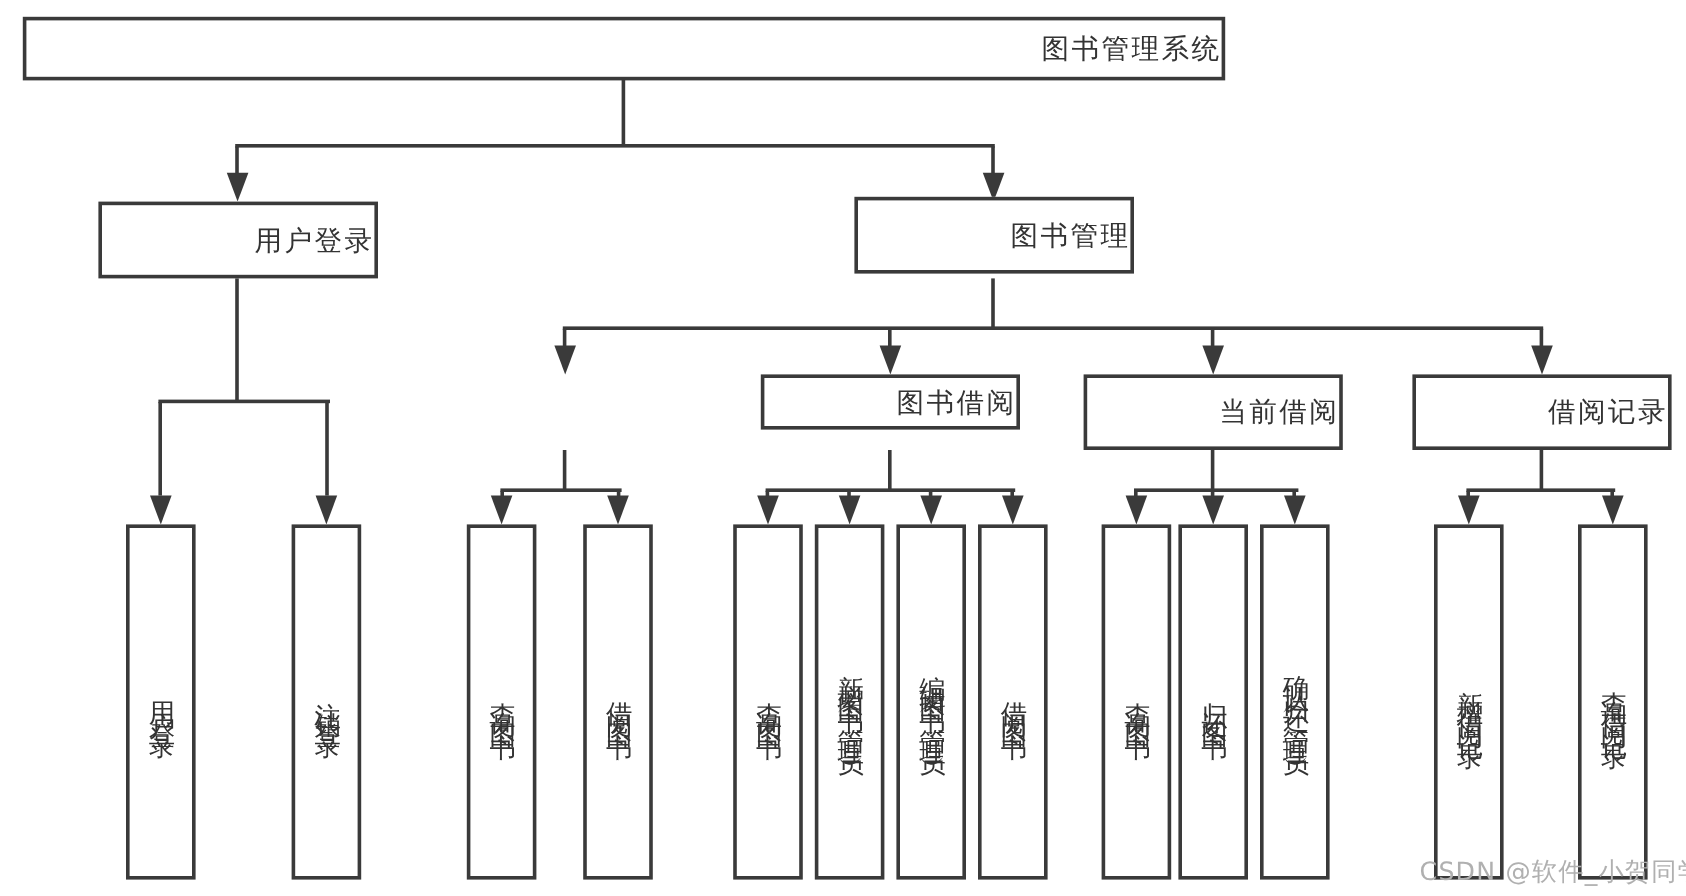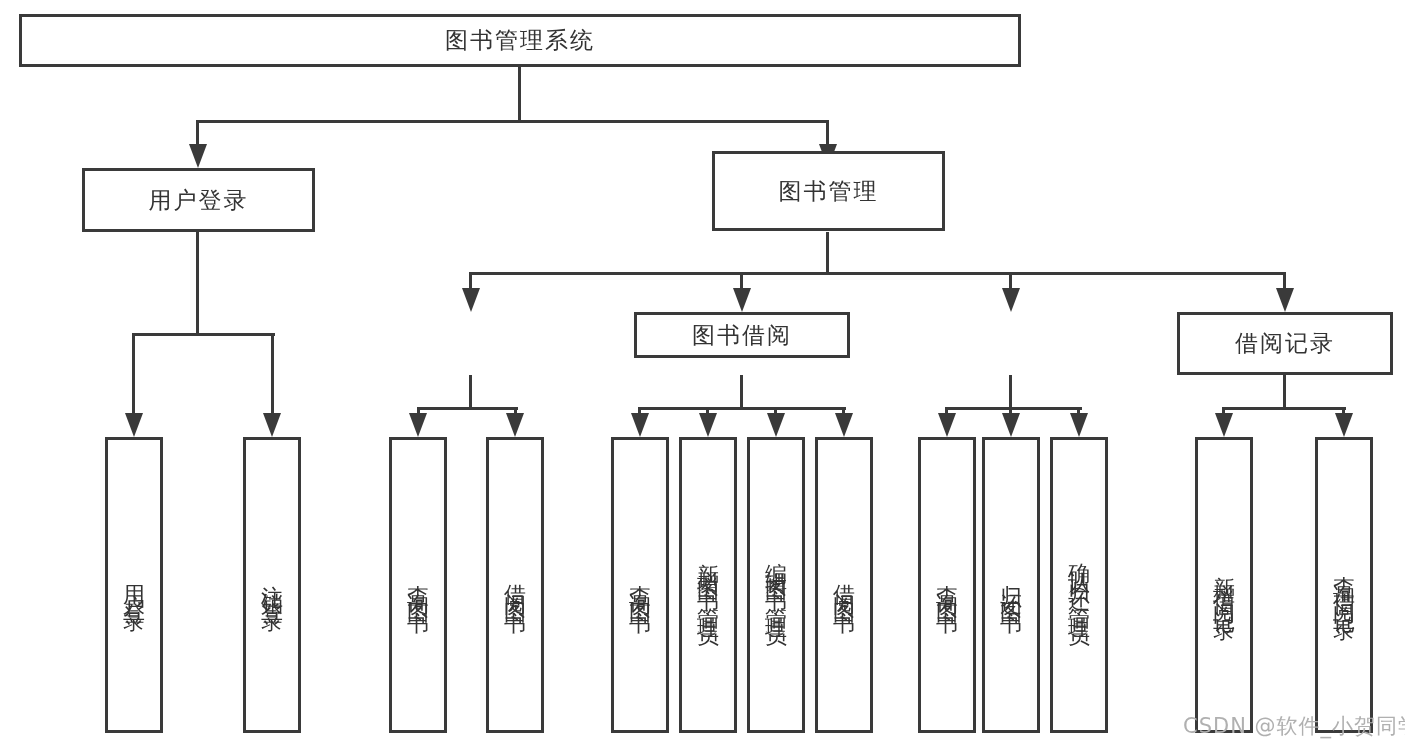--- a/index.html
+++ b/index.html
@@ -16,21 +16,21 @@
     font-family:"DejaVu Sans","Liberation Sans",sans-serif;
     color:var(--text);
     overflow:hidden;
   }
   
   .node{
     position:absolute;
     box-sizing:border-box;
     border:3px solid var(--line);
     background:#fff;
-    display:flex;align-items:center;justify-content:center;
+    display:flex;align-items:center;justify-content:flex-end;
     font-size:23px;
     letter-spacing:2px;
     white-space:nowrap;
   }
   .leaf{
     position:absolute;
     box-sizing:border-box;
     border:3px solid var(--line);
     background:#fff;
     top:437px;height:296px;width:58px;
@@ -74,21 +74,21 @@
   <div class="vl" style="left:518px;top:66px;height:56px"></div>
   <div class="hl" style="left:196px;top:120px;width:633px"></div>
   <div class="vl" style="left:196px;top:122px;height:23px"></div>
   <div class="ar" style="left:189px;top:144px"></div>
   <div class="vl" style="left:826px;top:122px;height:23px"></div>
   <div class="ar" style="left:819px;top:144px"></div>
 
   <div class="node" style="left:82px;top:168px;width:233px;height:64px">
     <span>用户登录</span>
   </div>
-  <div class="node" style="left:712px;top:151px;width:233px;height:80px">
+  <div class="node" style="left:712px;top:164px;width:233px;height:64px">
     <span>图书管理</span>
   </div>
 
   <div class="vl" style="left:196px;top:232px;height:103px"></div>
   <div class="hl" style="left:132px;top:333px;width:143px"></div>
   <div class="vl" style="left:132px;top:335px;height:78px"></div>
   <div class="ar" style="left:125px;top:413px"></div>
   <div class="vl" style="left:271px;top:335px;height:78px"></div>
   <div class="ar" style="left:263px;top:413px"></div>
 
@@ -98,20 +98,23 @@
   <div class="ar" style="left:462px;top:288px"></div>
   <div class="vl" style="left:740px;top:274px;height:16px"></div>
   <div class="ar" style="left:733px;top:288px"></div>
   <div class="vl" style="left:1009px;top:274px;height:16px"></div>
   <div class="ar" style="left:1002px;top:288px"></div>
   <div class="vl" style="left:1283px;top:274px;height:16px"></div>
   <div class="ar" style="left:1276px;top:288px"></div>
 
   <div class="node" style="left:634px;top:312px;width:216px;height:46px">
     <span>图书借阅</span>
+  </div>
+  <div class="node" style="left:903px;top:312px;width:216px;height:63px">
+    <span>当前借阅</span>
   </div>
   <div class="node" style="left:1177px;top:312px;width:216px;height:63px">
     <span>借阅记录</span>
   </div>
 
   <div class="vl" style="left:469px;top:375px;height:34px"></div>
   <div class="hl" style="left:417px;top:407px;width:101px"></div>
   <div class="vl" style="left:417px;top:409px;height:6px"></div>
   <div class="ar" style="left:409px;top:413px"></div>
   <div class="vl" style="left:514px;top:409px;height:6px"></div>

